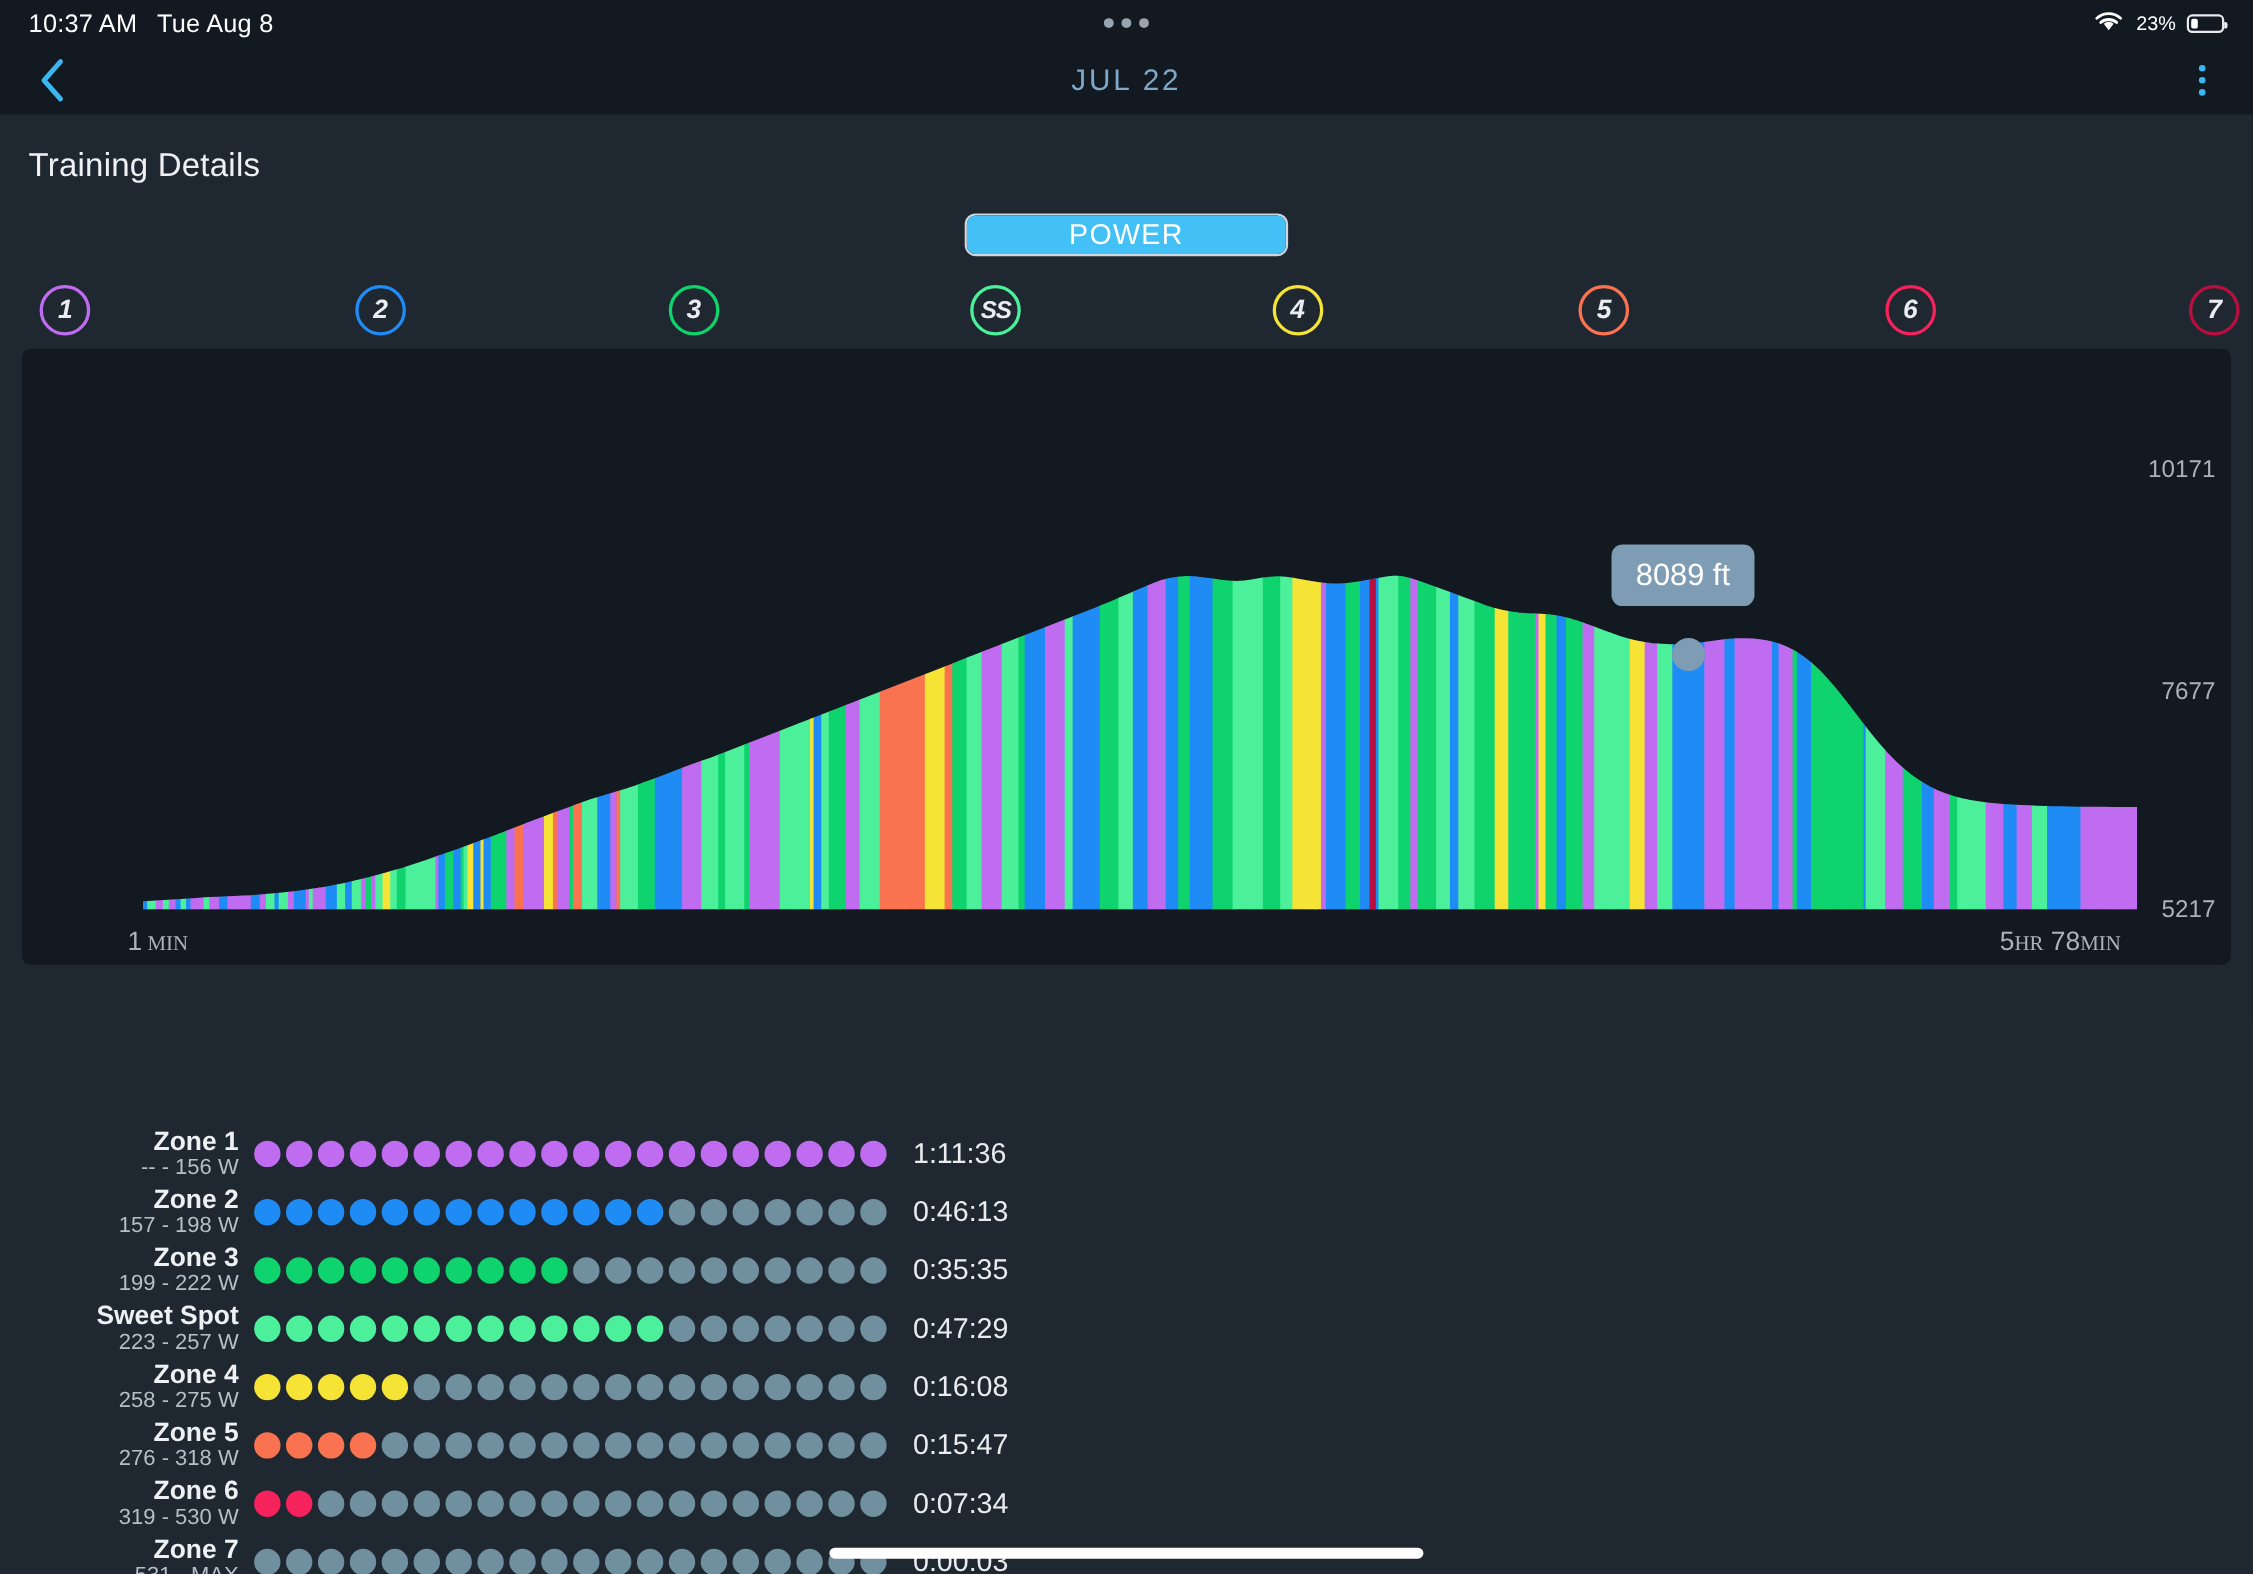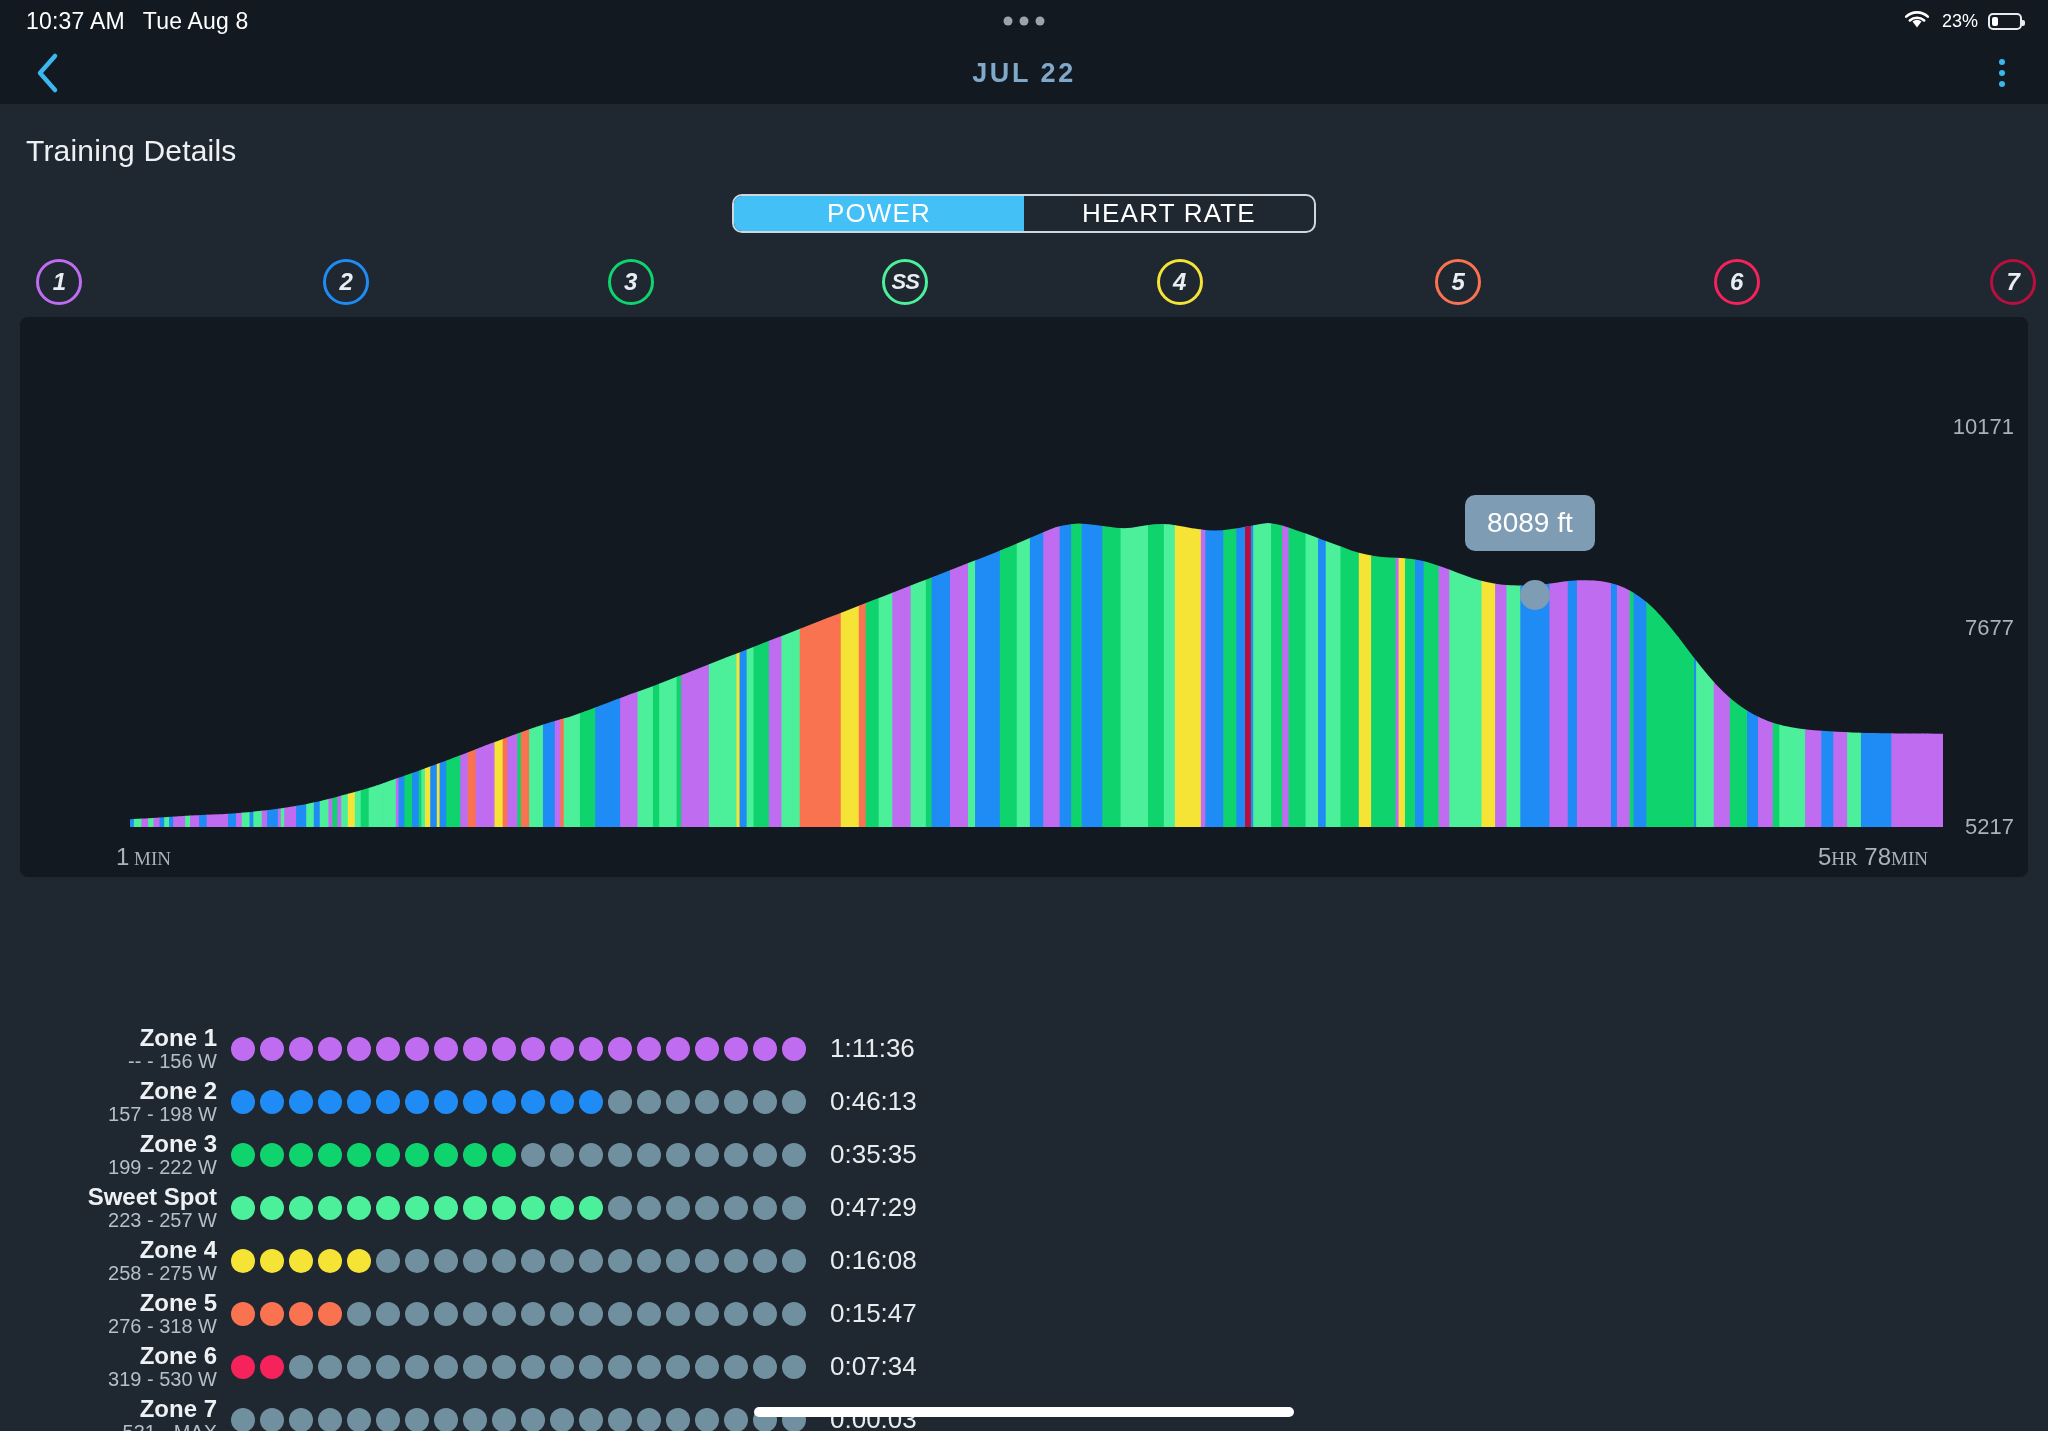--- a/index.html
+++ b/index.html
@@ -52,21 +52,21 @@
     position: relative;
   }
   .nav-back {
     width: 44px; height: 44px;
     display: flex; align-items: center; justify-content: center;
     cursor: pointer;
   }
   .nav-title {
     position: absolute; left: 50%; transform: translateX(-50%);
     font-size: 27px; letter-spacing: 2.6px; color: #7fa8c9;
-    font-weight: 700;
+    font-weight: 400;
   }
   .nav-more {
     margin-left: auto; width: 40px; height: 44px;
     display: flex; flex-direction: column; align-items: center;
     justify-content: center; gap: 5px; cursor: pointer;
   }
   .nav-more i { width: 6px; height: 6px; border-radius: 50%; background: #3cb6ee; display:block; }
 
   
   .main {
@@ -226,21 +226,20 @@
   </div>
 </div>
 
 <div class="main">
 
   <div class="page-title">Training Details</div>
 
   <div class="segwrap">
     <div class="segment">
       <div class="seg-btn active">POWER</div>
-      <div class="seg-btn">HEART RATE</div>
     </div>
   </div>
 
   <div class="zonemarks" id="zonemarks">
       <div class="zmark" style="left: 2.9%; border-color: rgb(192, 108, 240);">1</div>
       <div class="zmark" style="left: 16.9%; border-color: rgb(31, 140, 245);">2</div>
       <div class="zmark" style="left: 30.8%; border-color: rgb(15, 212, 110);">3</div>
       <div class="zmark ss" style="left: 44.2%; border-color: rgb(77, 240, 154);">SS</div>
       <div class="zmark" style="left: 57.6%; border-color: rgb(245, 228, 53);">4</div>
       <div class="zmark" style="left: 71.2%; border-color: rgb(250, 115, 80);">5</div>

